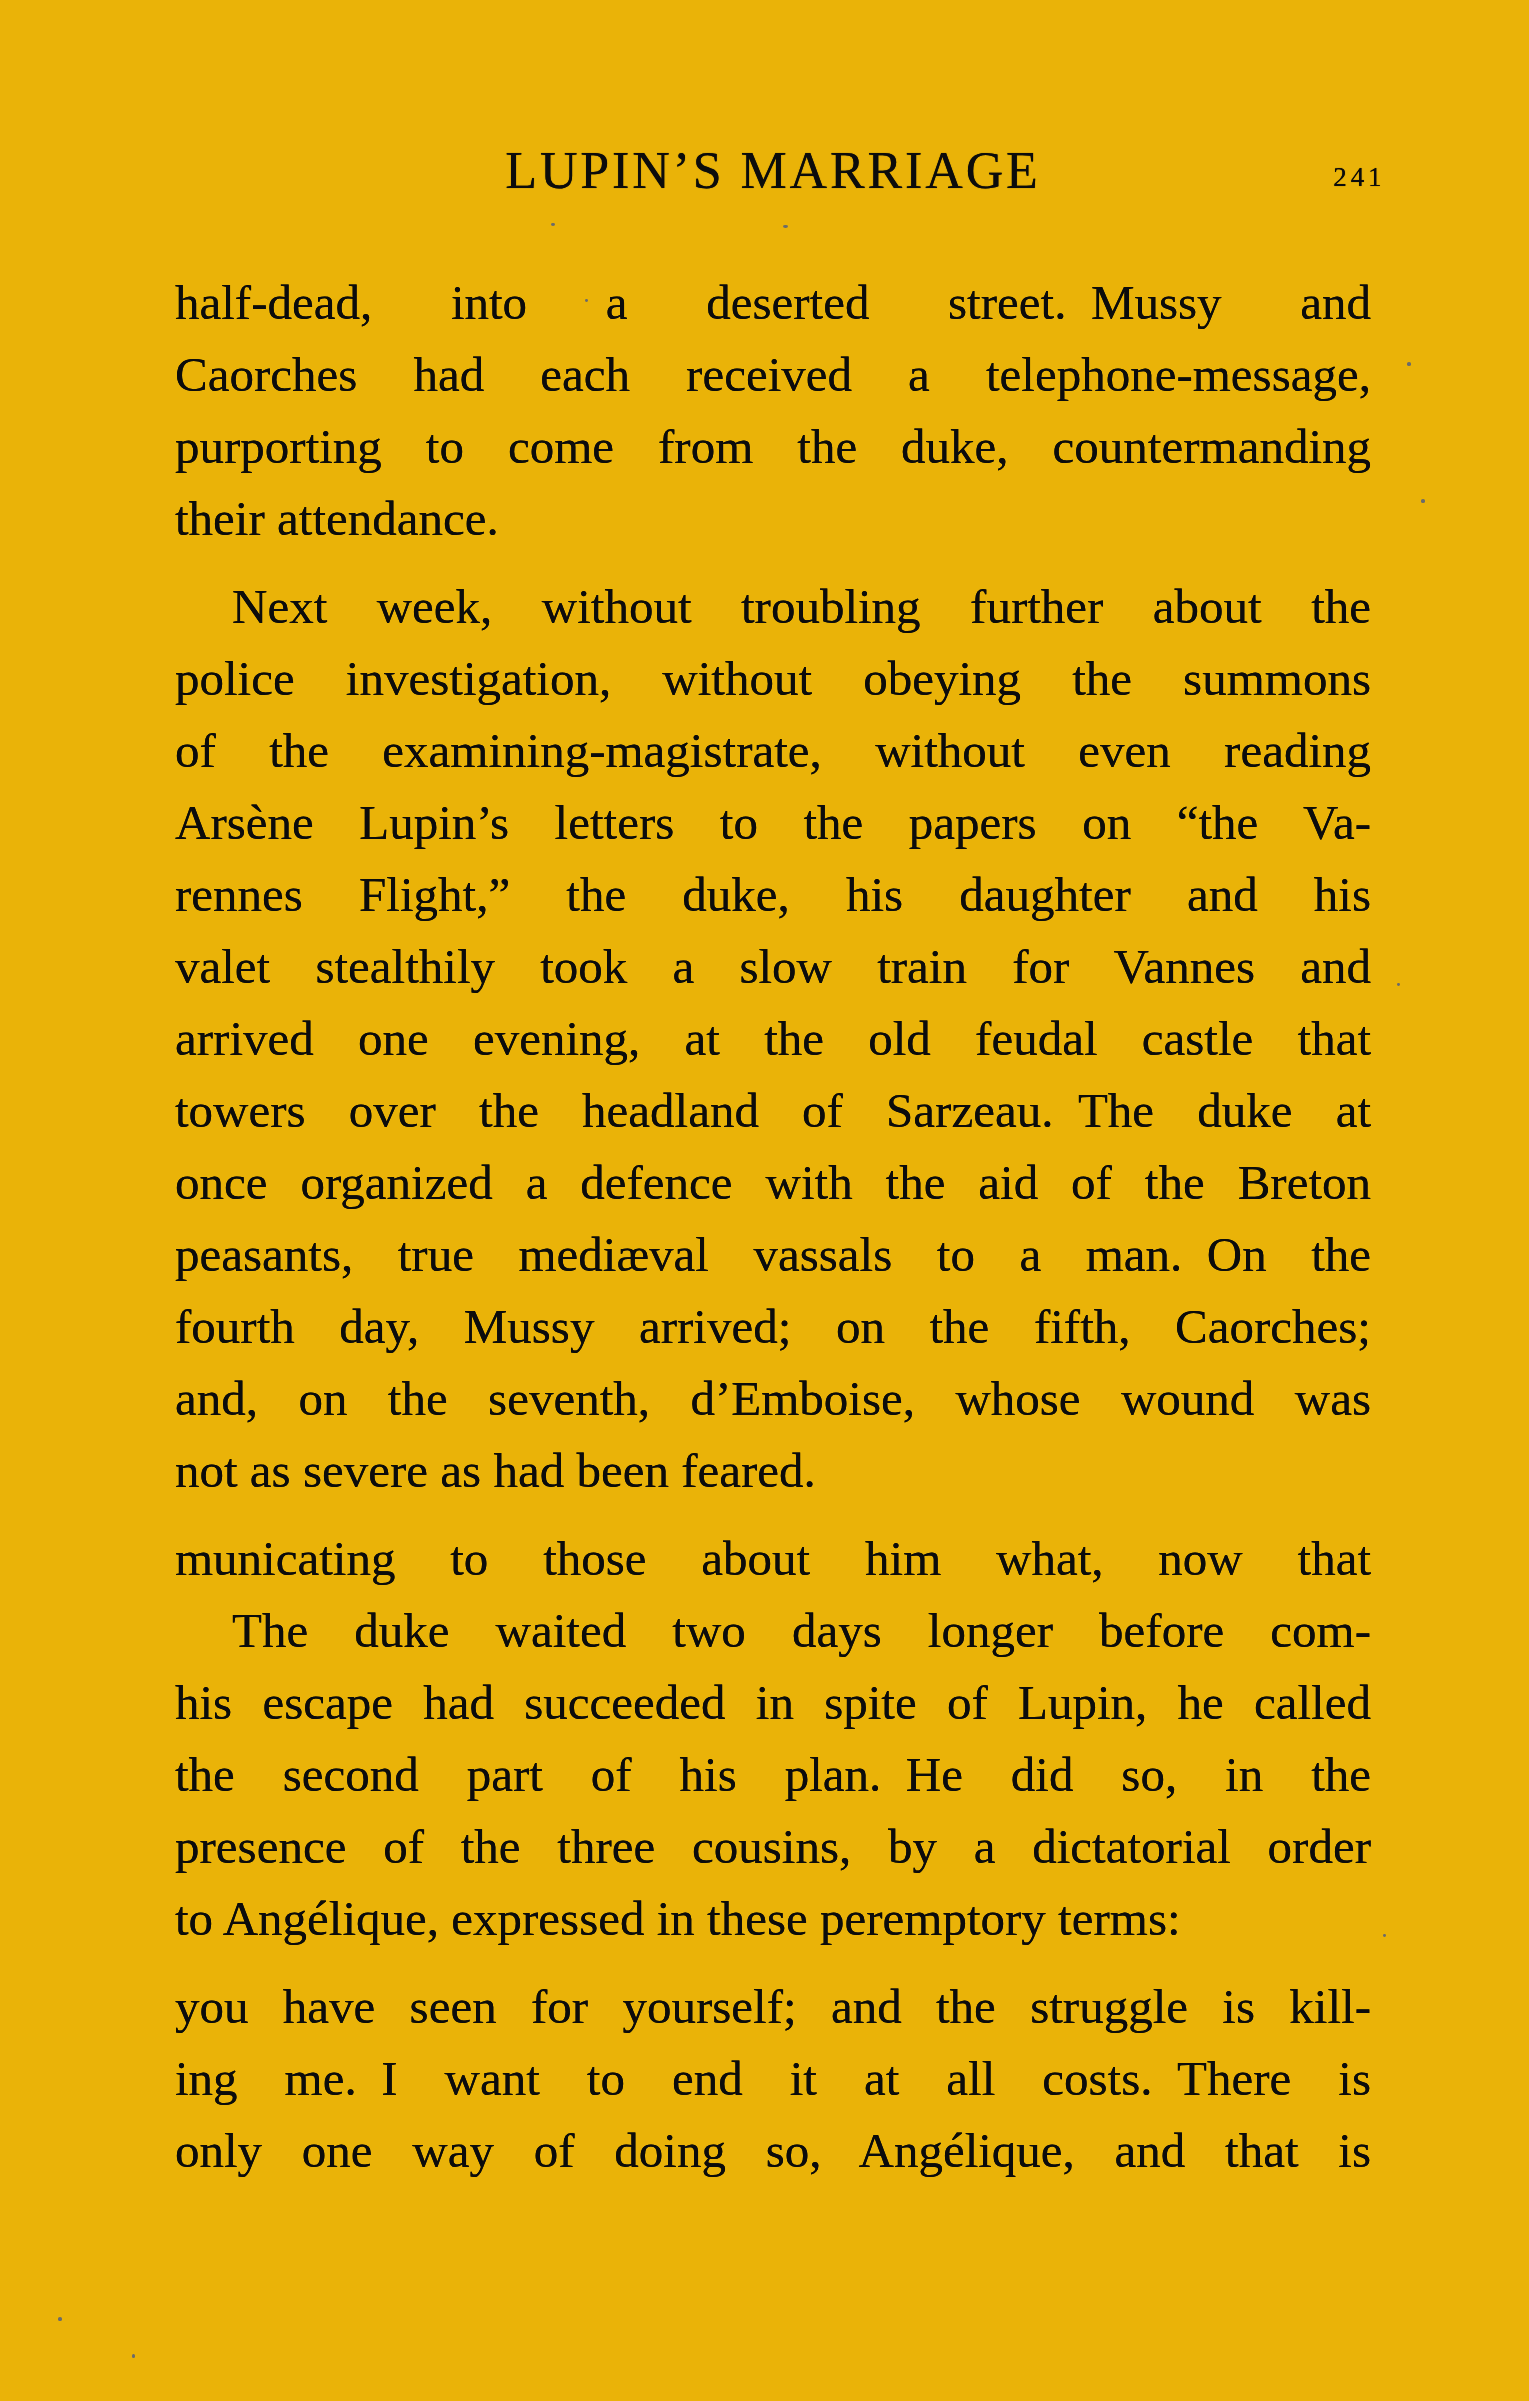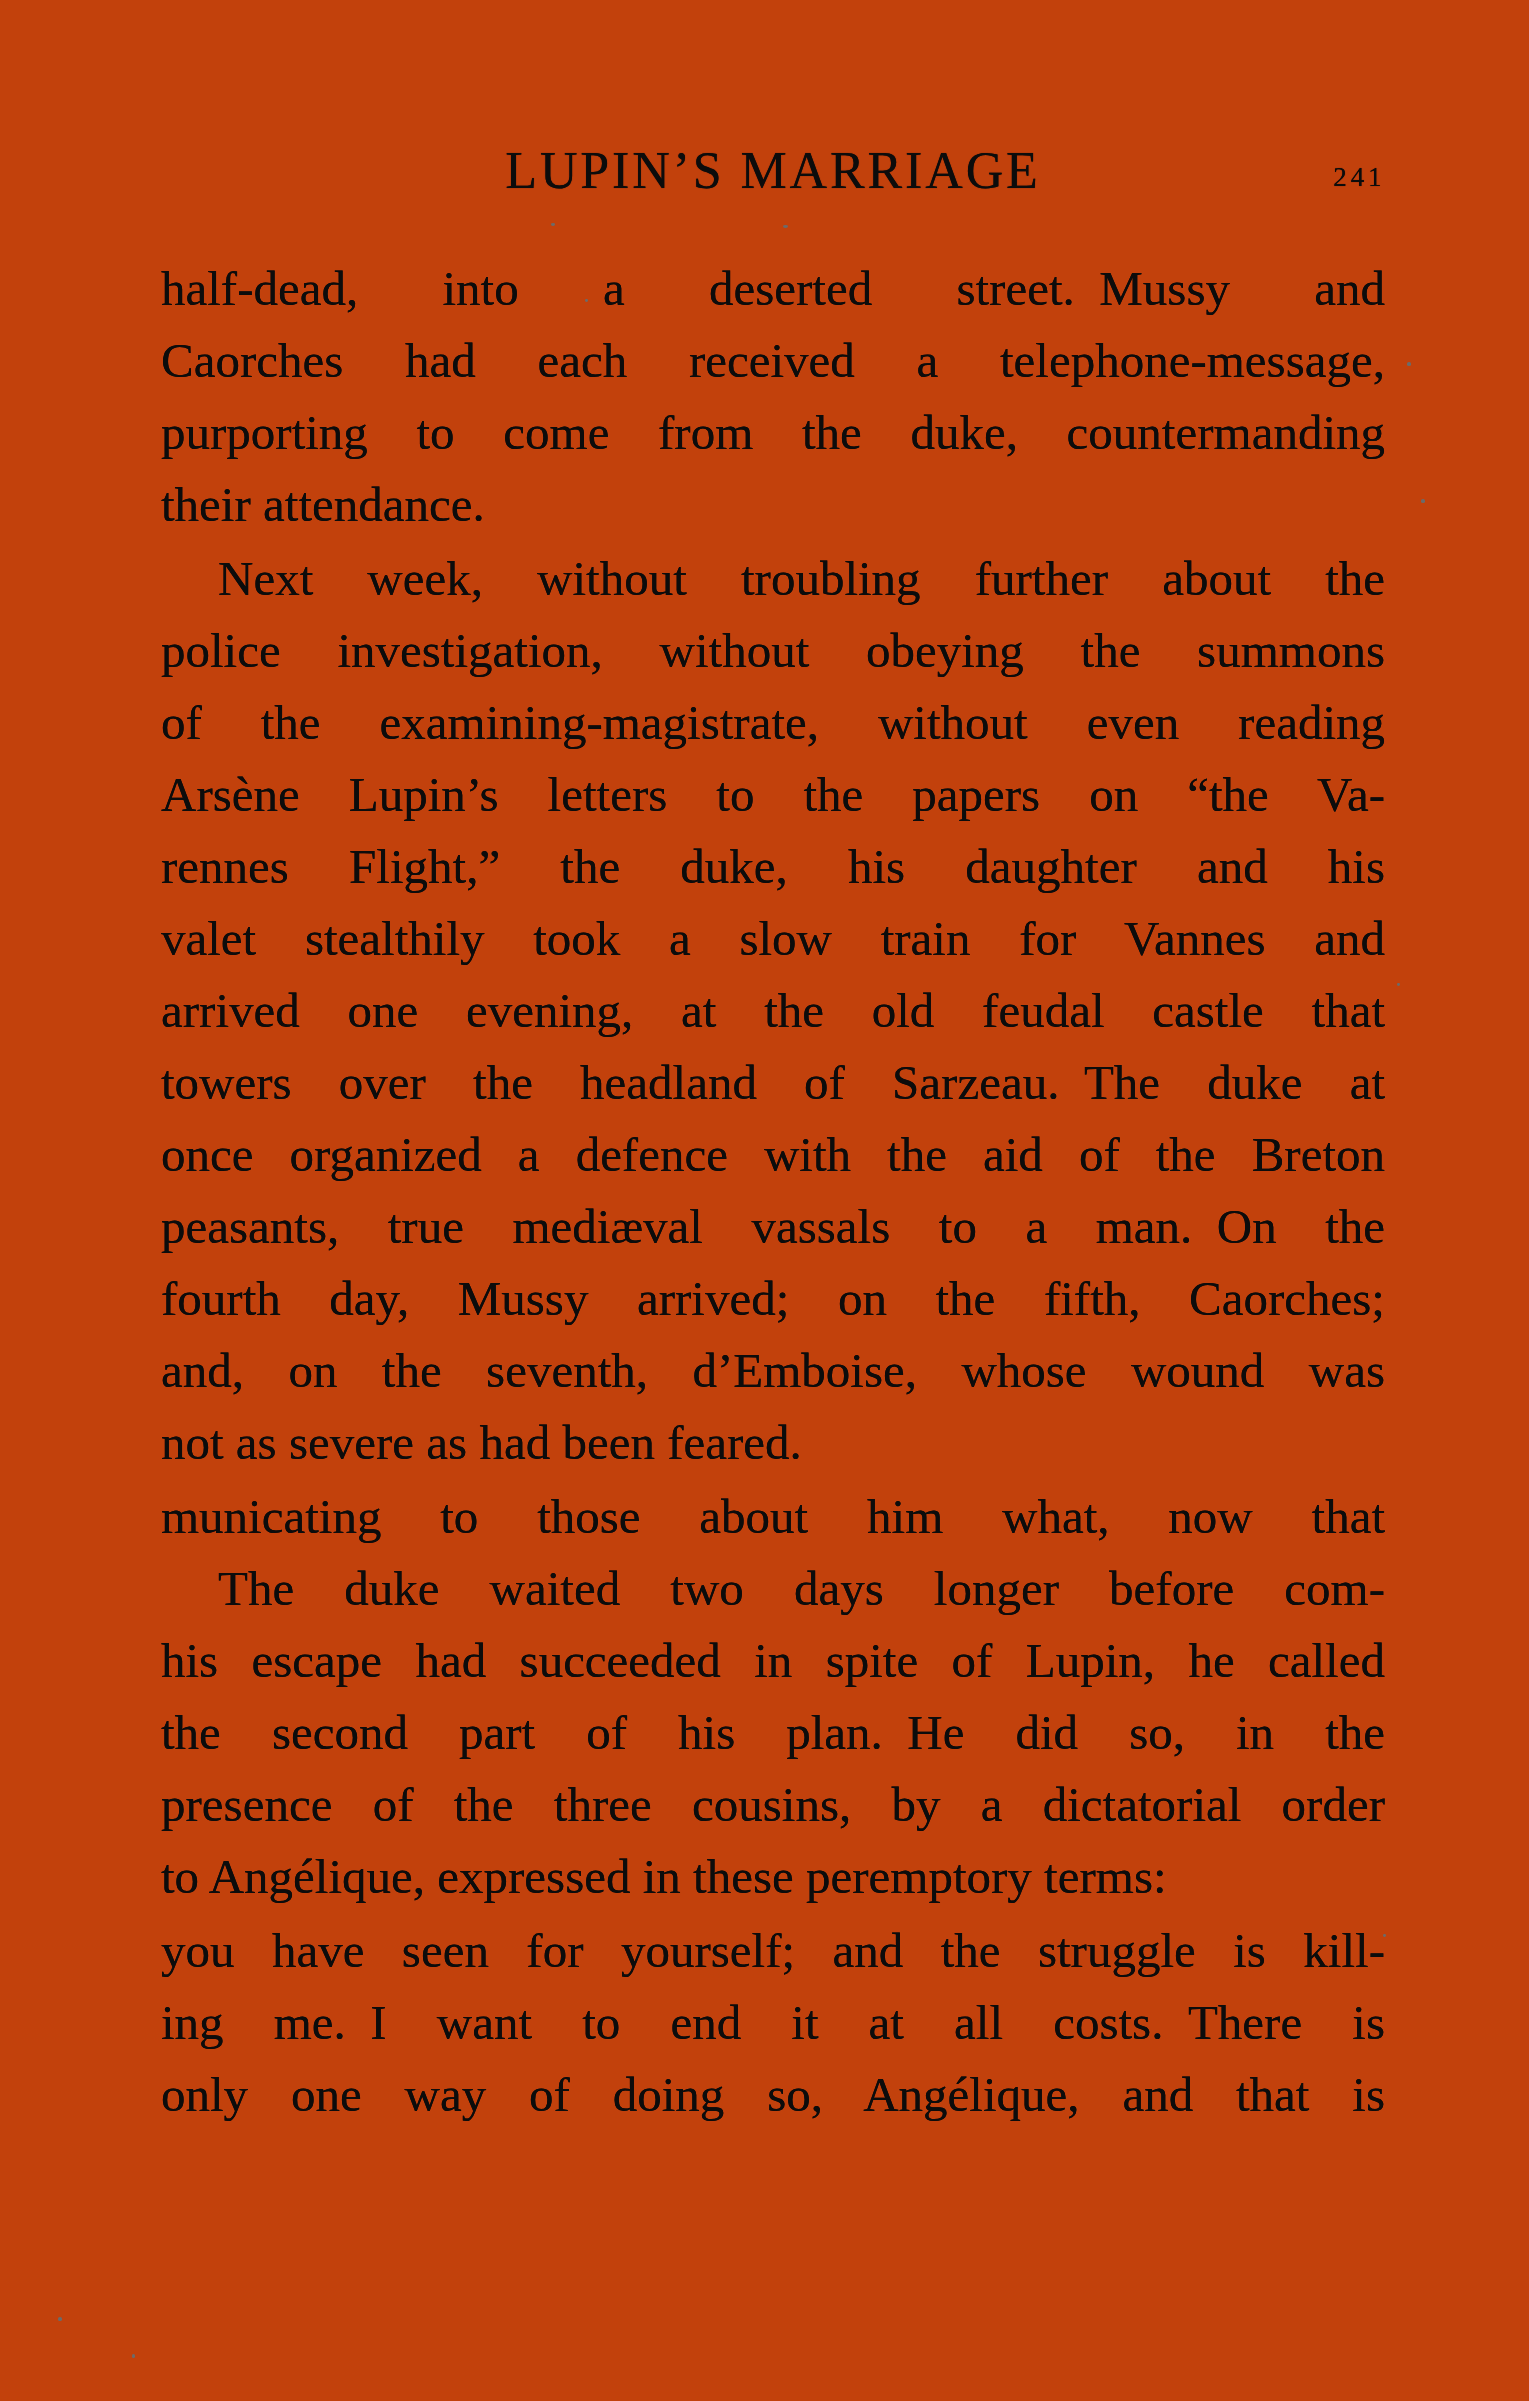--- a/index.html
+++ b/index.html
@@ -4,21 +4,21 @@
 <style>
   html, body {
     margin: 0;
     padding: 0;
     background: #ffffff;
   }
   .page {
     position: relative;
     width: 1529px;
     height: 2401px;
-    background: #c2410c;
+    background: #eab308;
     overflow: hidden;
     font-family: "Liberation Serif", "DejaVu Serif", serif;
     color: #0c0c0c;
   }
   
   .running-head {
     position: absolute;
     left: 159px;
     top: 143px;
     width: 1228px;
@@ -45,21 +45,21 @@
     text-shadow: 0 0 0.7px currentColor;
   }
   
   .text-block {
     position: absolute;
     left: 159px;
     top: 251px;
     width: 1228px;
   }
   .paragraph {
-    margin: 2px;
+    margin: 16px;
   }
   .line {
     height: 72px;
     line-height: 72px;
     font-size: 49px;
     text-align: justify;
     text-align-last: justify;
     text-shadow: 0 0 0.6px currentColor;
     white-space: normal;
   }

